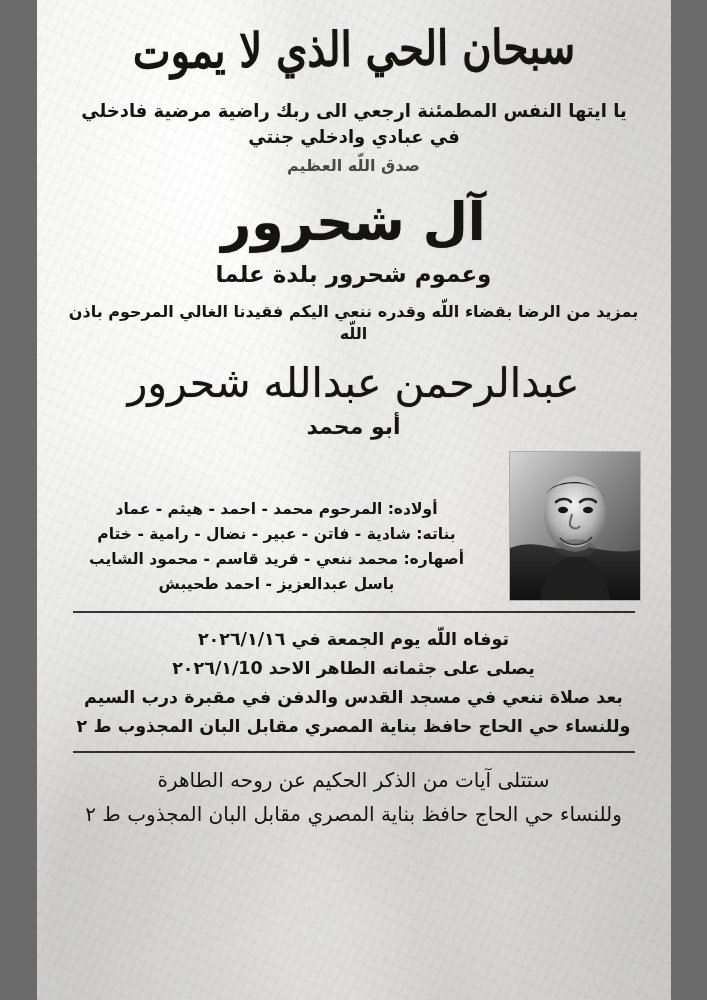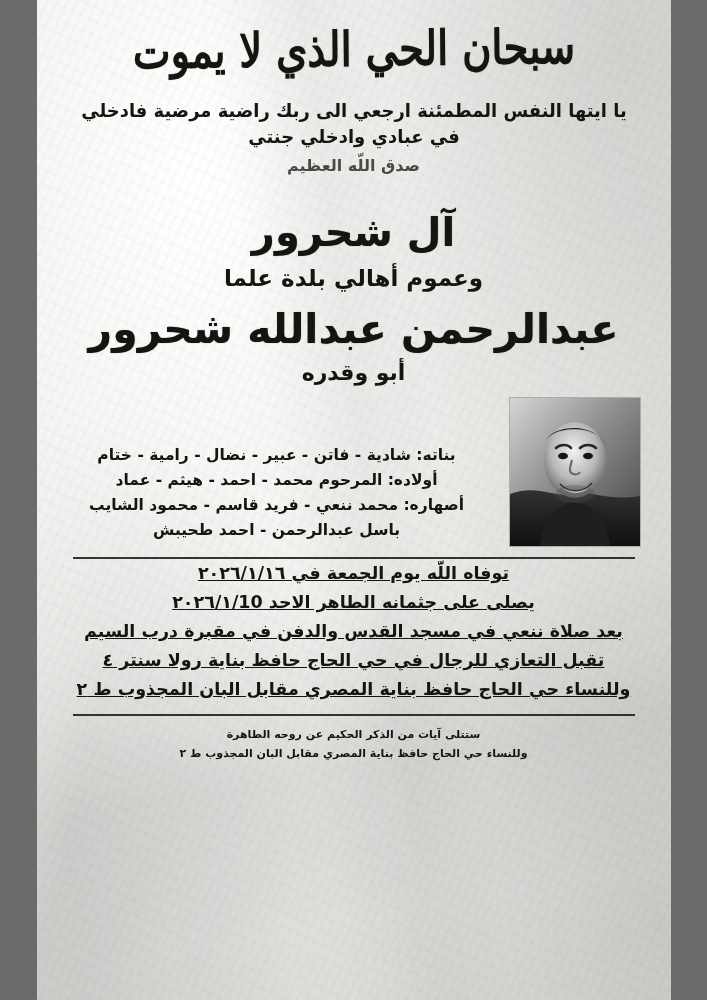--- a/index.html
+++ b/index.html
@@ -67,42 +67,42 @@
     line-height: 1.4;
     transform: scaleX(0.97);
   }
   .sadaqa {
     margin-top: 6px;
     font-size: 16px;
     font-weight: 700;
     opacity: 0.75;
   }
   .family-name {
-    margin-top: 36px;
-    font-size: 40px;
+    margin-top: 20px;
+    font-size: 52px;
     font-weight: 700;
     line-height: 1.05;
     letter-spacing: -1px;
     text-shadow: 0 0 1px rgba(0,0,0,0.5);
   }
   .town {
     margin-top: 12px;
     font-size: 23px;
     font-weight: 700;
   }
   .announce {
     margin-top: 14px;
     font-size: 16px;
     font-weight: 700;
     line-height: 1.35;
   }
   .deceased-name {
     margin-top: 16px;
     font-size: 41px;
-    font-weight: 700;
+    font-weight: 400;
     line-height: 1.1;
     letter-spacing: -1px;
     text-shadow: 0 0 1px rgba(0,0,0,0.55);
   }
   .kunya {
     margin-top: 8px;
     font-size: 22px;
     font-weight: 700;
   }
   .relatives-block {
@@ -137,65 +137,65 @@
     line-height: 1.62;
     white-space: nowrap;
   }
   .rule {
     height: 2px;
     background: #1b1a16;
     margin: 10px 10px 0 10px;
     opacity: 0.88;
   }
   .details {
-    margin-top: 0;
-    text-decoration: underline;
+    margin-top: 12px;
   }
   .details .line {
     font-size: 17.5px;
     font-weight: 700;
     line-height: 1.66;
   }
   .memorial-title {
     margin-top: 16px;
     font-size: 45px;
     font-weight: 700;
     letter-spacing: -1px;
     text-shadow: 0 0 1px rgba(0,0,0,0.5);
   }
   .memorial-lines {
     margin-top: 10px;
   }
   .memorial-lines .line {
-    font-size: 11px;
-    font-weight: 700;
+    font-size: 20px;
+    font-weight: 400;
     line-height: 1.7;
   }
 </style>
 </head>
 <body>
 
 <div class="poster">
   <div class="content">
 
     <div class="basmala">سبحان الحي الذي لا يموت</div>
 
     <div class="verse">
       <span>يا ايتها النفس المطمئنة ارجعي الى ربك راضية مرضية فادخلي في عبادي وادخلي جنتي</span>
     </div>
     <div class="sadaqa">صدق اللّه العظيم</div>
 
     <div class="family-name">آل شحرور</div>
 
-    <div class="town">وعموم أهالي بلدة علما</div>
-
+    <div class="town">وعموم شحرور بلدة علما</div>
+
+    <div class="announce">بمزيد من الرضا بقضاء اللّه وقدره ننعي اليكم فقيدنا الغالي المرحوم باذن اللّه</div>
 
     <div class="deceased-name">عبدالرحمن عبدالله شحرور</div>
 
-    <div class="kunya">أبو وقدره</div>
+    <div class="kunya">أبو محمد</div>
 
     <div class="relatives-block">
       <div class="portrait">
         <svg viewBox="0 0 130 148" width="130" height="148" aria-hidden="true">
           <defs>
             <linearGradient id="bgg" x1="0" y1="0" x2="1" y2="1">
               <stop offset="0%" stop-color="#cfccc6"></stop>
               <stop offset="45%" stop-color="#8e8b85"></stop>
               <stop offset="100%" stop-color="#4a4844"></stop>
             </linearGradient>
@@ -219,34 +219,33 @@
           <path d="M46 50 C50 46 58 46 61 50" stroke="#33312d" stroke-width="2.6" fill="none" stroke-linecap="round"></path>
           <path d="M70 50 C74 46 82 46 86 50" stroke="#33312d" stroke-width="2.6" fill="none" stroke-linecap="round"></path>
           <path d="M62 62 C60 70 58 74 63 76 C66 77 69 76 70 74" stroke="#6d675f" stroke-width="2" fill="none"></path>
           <path d="M50 86 C58 94 74 94 82 85 C76 98 56 98 50 86 Z" fill="#f0ece5"></path>
           <path d="M50 86 C58 95 74 95 82 85" stroke="#3a3733" stroke-width="1.6" fill="none"></path>
           <ellipse cx="65" cy="96" rx="20" ry="9" fill="#55524c" opacity="0.35"></ellipse>
           <rect x="0" y="0" width="130" height="148" fill="none"></rect>
         </svg>
       </div>
       <div class="relatives">
+        <div class="line">أولاده: المرحوم محمد - احمد - هيثم - عماد</div>
         <div class="line">بناته: شادية - فاتن - عبير - نضال - رامية - ختام</div>
-        <div class="line">أولاده: المرحوم محمد - احمد - هيثم - عماد</div>
         <div class="line">أصهاره: محمد ننعي - فريد قاسم - محمود الشايب</div>
-        <div class="line">باسل عبدالرحمن - احمد طحيبش</div>
+        <div class="line">باسل عبدالعزيز - احمد طحيبش</div>
       </div>
     </div>
 
     <div class="rule"></div>
 
     <div class="details">
       <div class="line">توفاه اللّه يوم الجمعة في ٢٠٢٦/١/١٦</div>
       <div class="line">يصلى على جثمانه الطاهر الاحد ٢٠٢٦/١/10</div>
       <div class="line">بعد صلاة ننعي في مسجد القدس والدفن في مقبرة درب السيم</div>
-      <div class="line">تقبل التعازي للرجال في حي الحاج حافظ بناية رولا سنتر ٤</div>
       <div class="line">وللنساء حي الحاج حافظ بناية المصري مقابل البان المجذوب ط ٢</div>
     </div>
 
     <div class="rule"></div>
 
 
     <div class="memorial-lines">
       <div class="line">ستتلى آيات من الذكر الحكيم عن روحه الطاهرة</div>
       <div class="line">وللنساء حي الحاج حافظ بناية المصري مقابل البان المجذوب ط ٢</div>
     </div>

